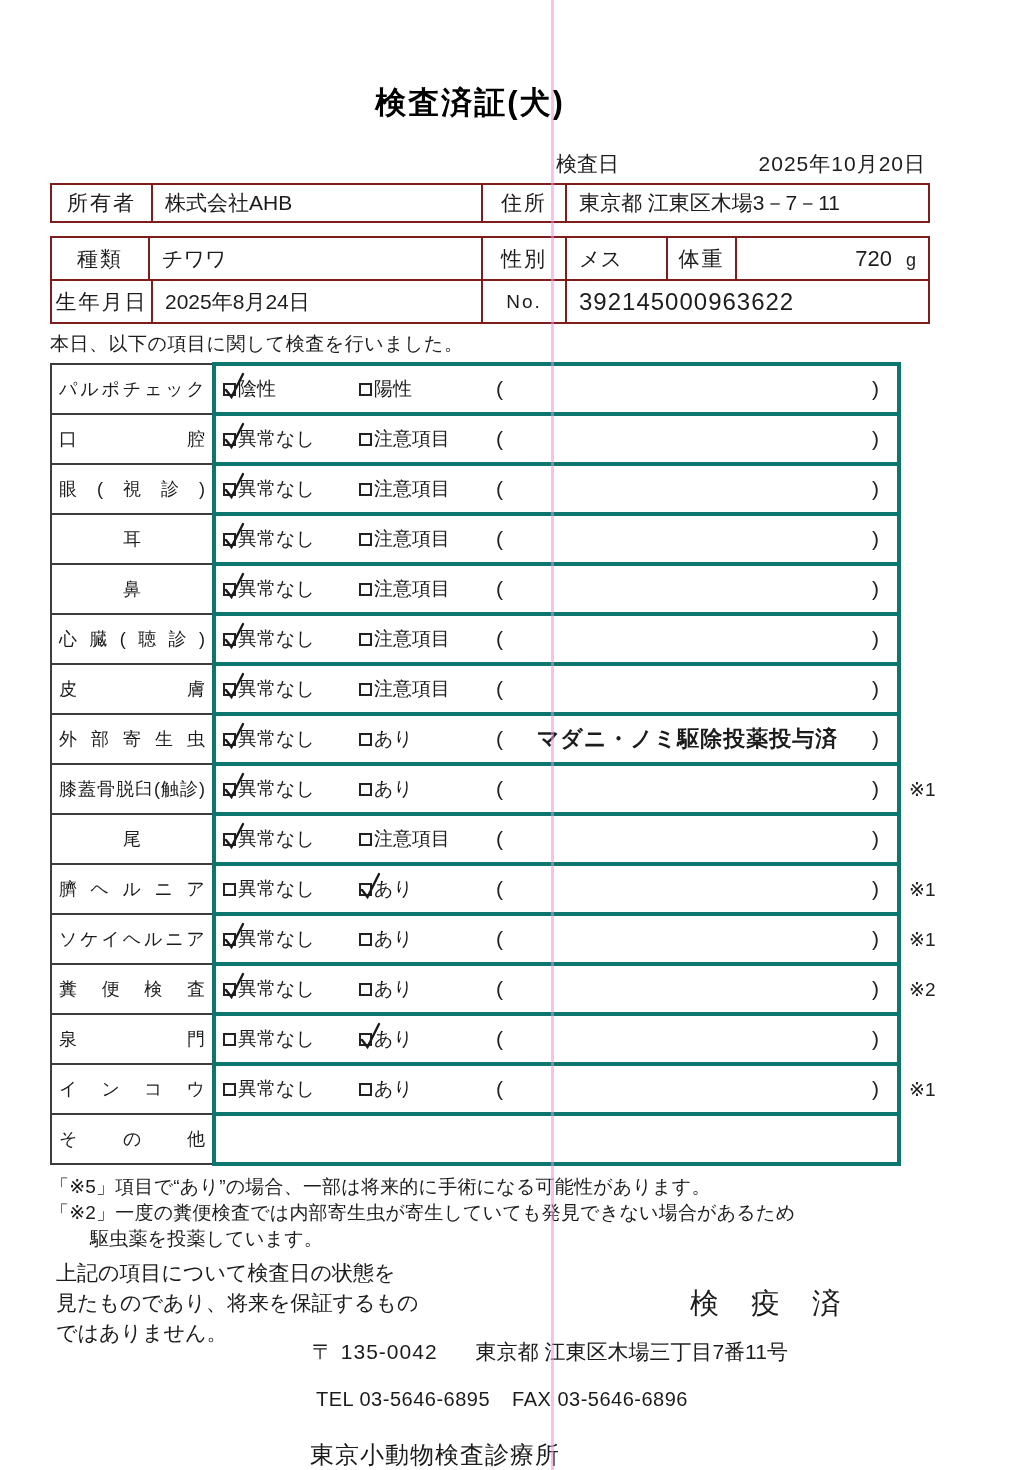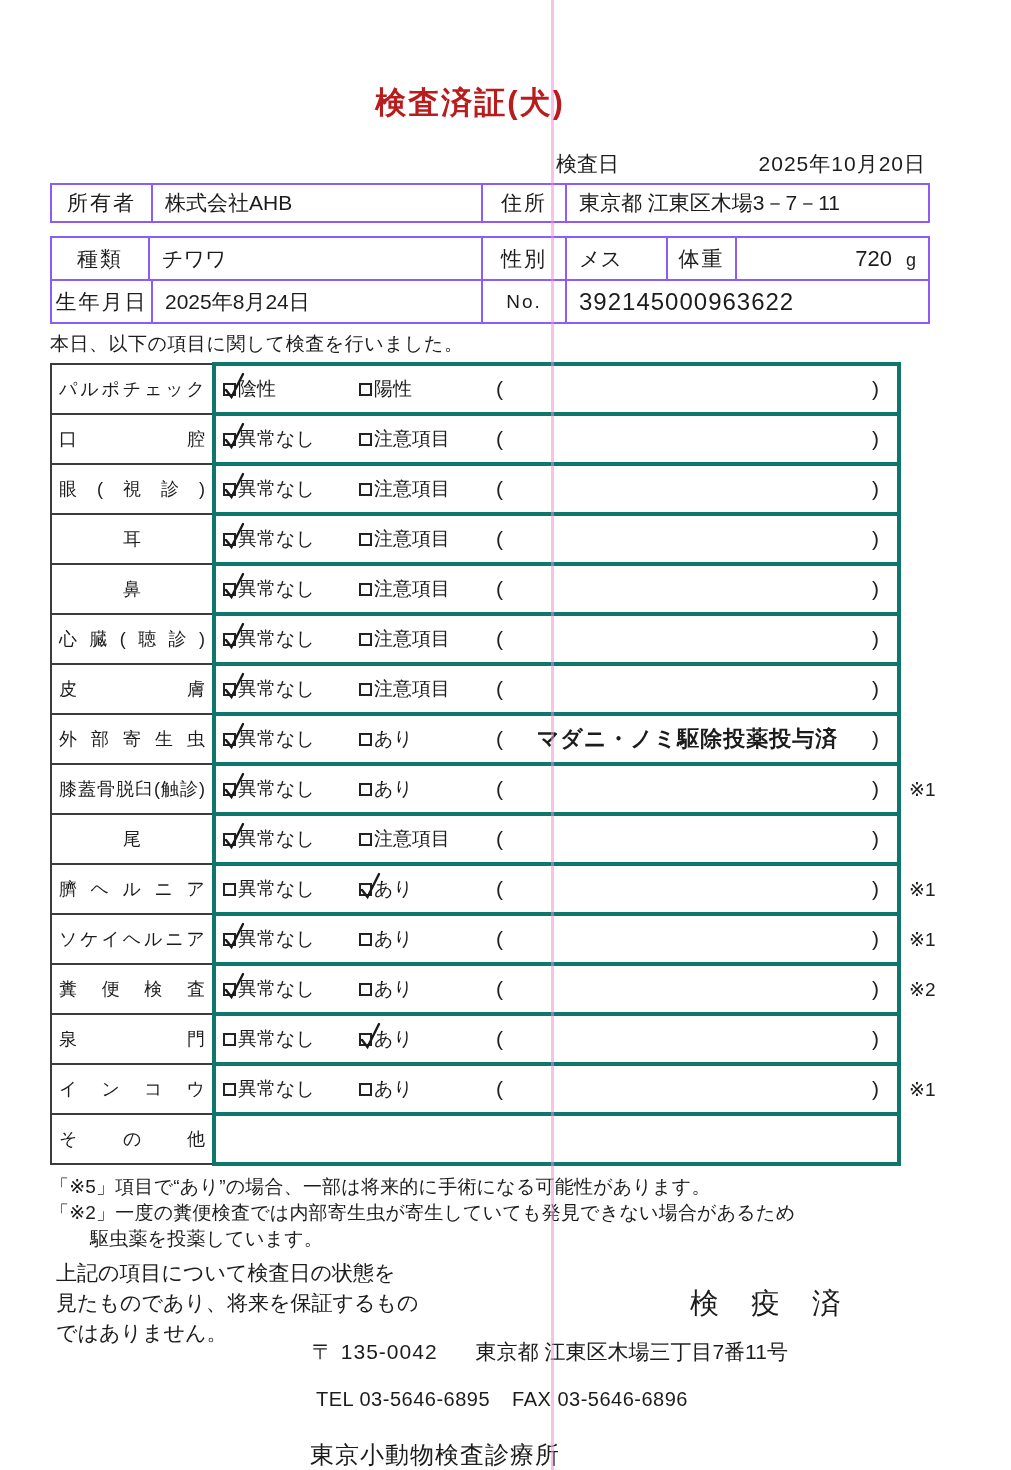--- a/index.html
+++ b/index.html
@@ -5,29 +5,29 @@
   * { margin:0; padding:0; box-sizing:border-box; }
   html,body { background:#fff; }
   body { font-family:"Liberation Sans","DejaVu Sans",sans-serif; color:#1c1c1c; }
   .page { position:relative; width:1011px; height:1470px; background:#ffffff; overflow:hidden; }
   .content { position:relative; padding-left:50px; width:940px; }
 
   .scan-line { position:absolute; left:551px; top:0; width:3px; height:1470px;
                background:rgba(242,138,226,0.55); z-index:9; pointer-events:none; }
 
   .title { text-align:center; padding-top:82px; font-size:31px; font-weight:600;
-           letter-spacing:2px; color:#b91c1c; width:940px; }
+           letter-spacing:2px; color:#000000; width:940px; }
 
   .date-row { position:relative; height:26px; margin-top:26px; font-size:21px; width:878px; }
   .date-row .dlabel { position:absolute; left:506px; top:0; }
   .date-row .dvalue { position:absolute; right:2px; top:0; letter-spacing:1px;margin-left:12px; }
 
   table { border-collapse:collapse; table-layout:fixed; }
   .info { width:878px; font-size:21px; }
-  .info td { border:2px solid #8b5cf6; height:38px; vertical-align:middle; overflow:hidden; white-space:nowrap; }
+  .info td { border:2px solid #7f1d1d; height:38px; vertical-align:middle; overflow:hidden; white-space:nowrap; }
   .info .lblc { text-align:center; letter-spacing:2px; }
   .info .valc { padding-left:12px; }
   .info1 { margin-top:7px; }
   .info1 td { height:38px; }
   .info2 { margin-top:13px; }
   .info2 td, .info3 td { height:43px; }
   .info3 { margin-top:-2px; }
   .wcell { display:flex; justify-content:flex-end; align-items:baseline; padding-right:12px; }
   .wcell .wnum { font-size:22px; }
   .wcell .wunit { font-size:18px; margin-left:14px; }

